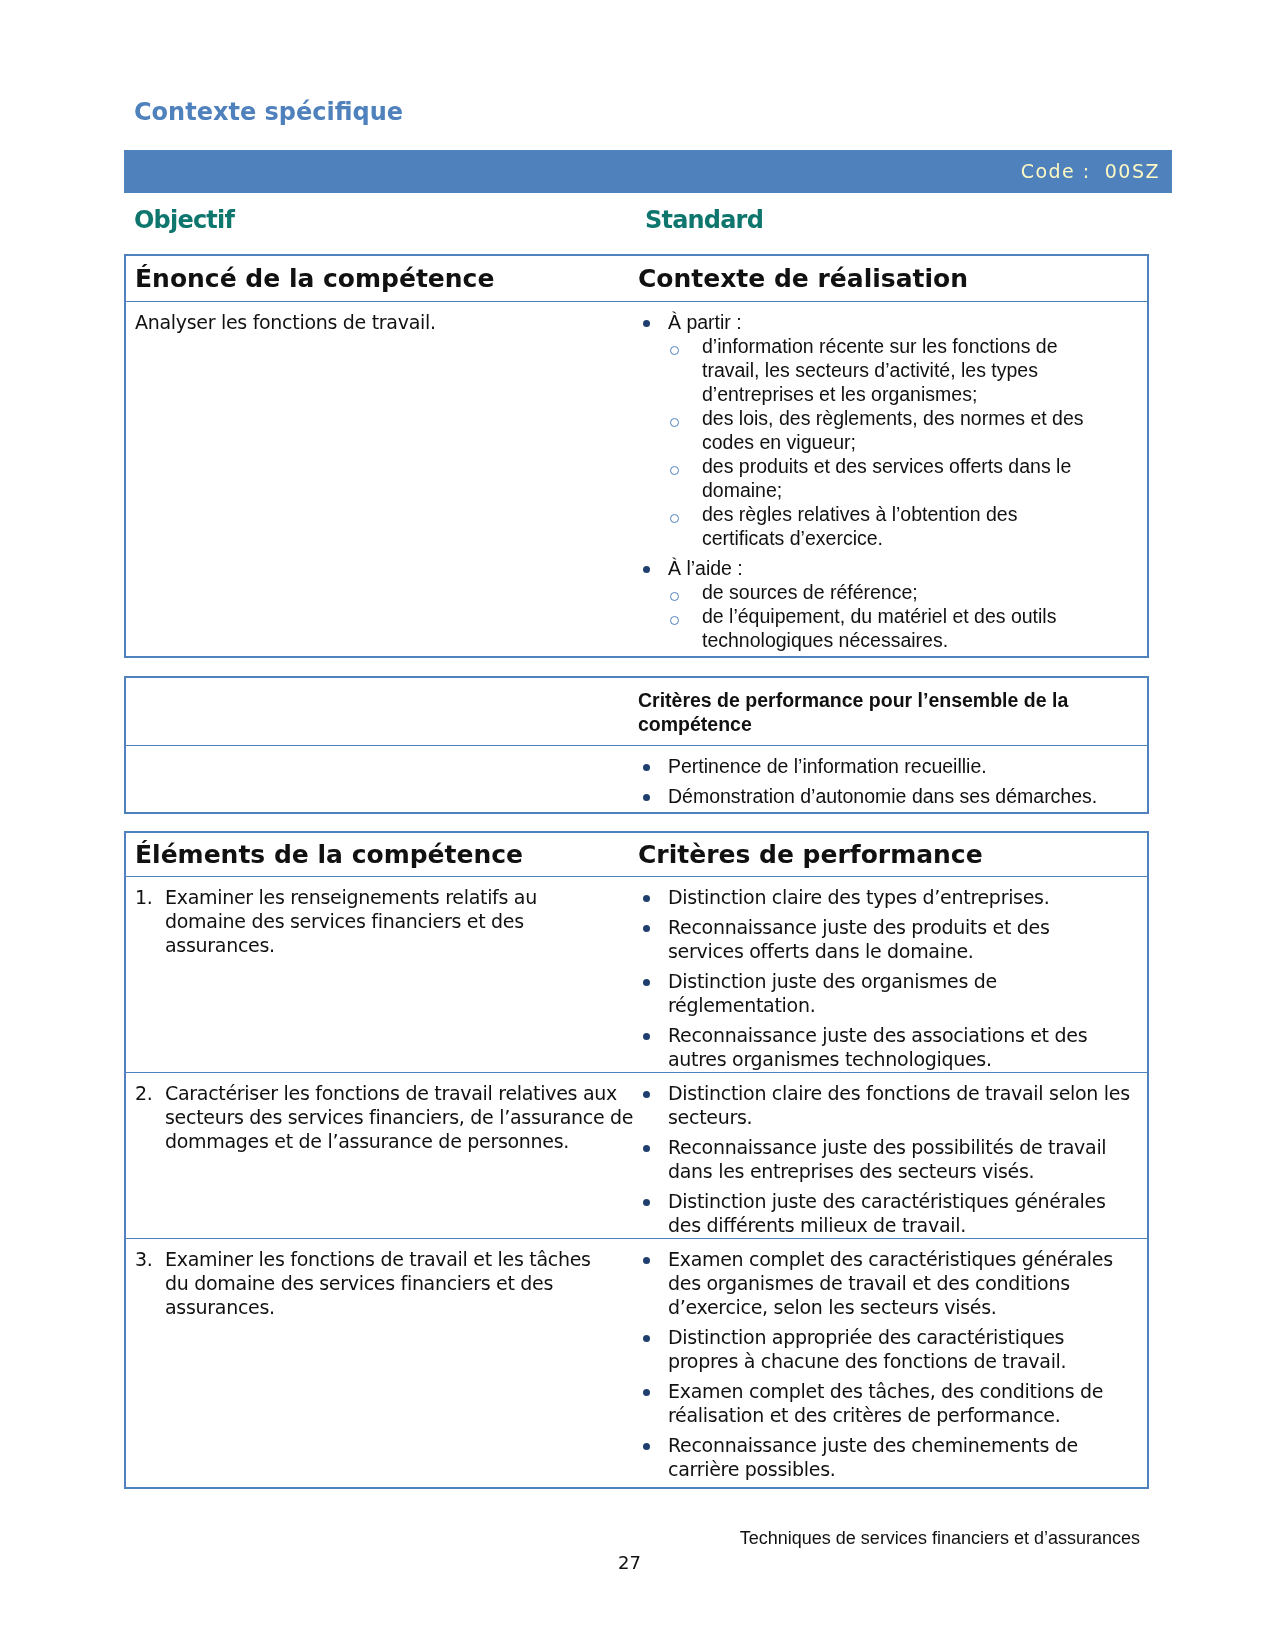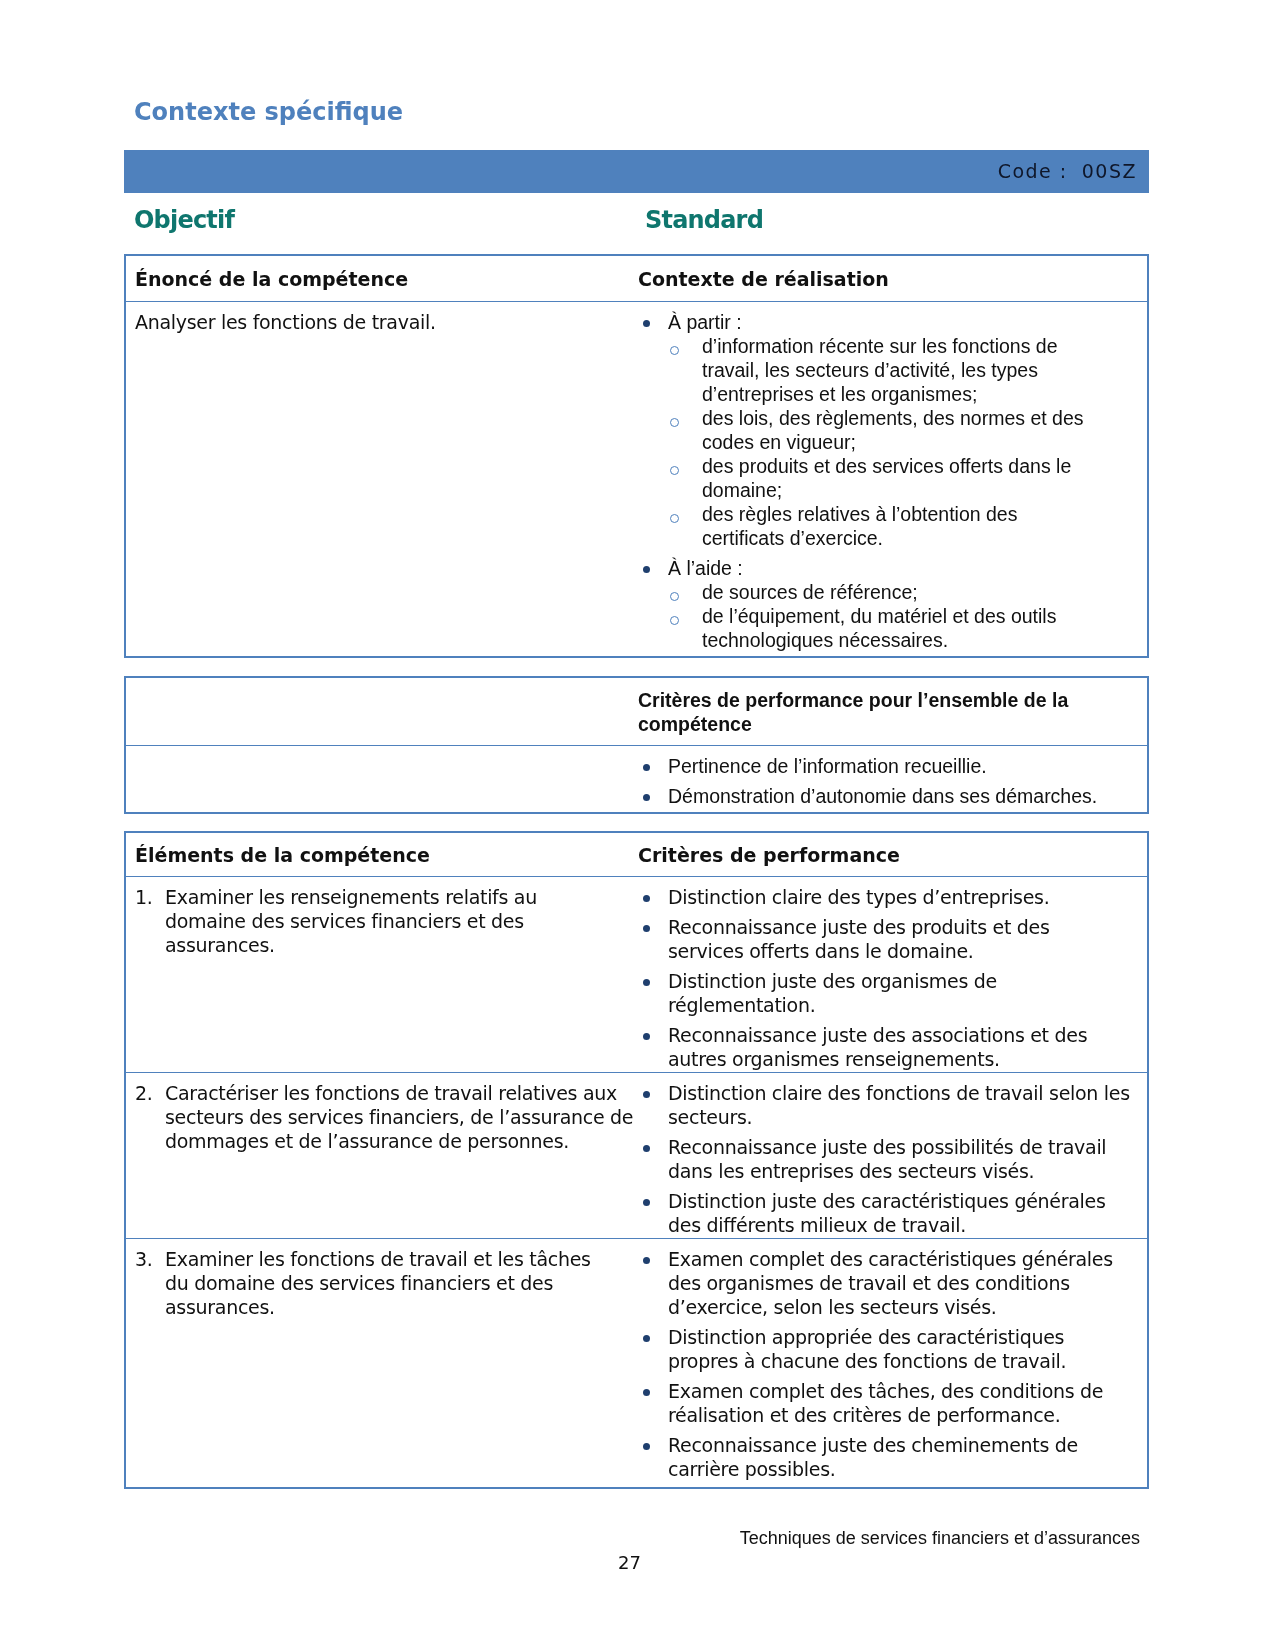--- a/index.html
+++ b/index.html
@@ -1,31 +1,31 @@
 <!DOCTYPE html>
 <html><head>
 <meta charset="utf-8">
 <style>
   html, body { margin: 0; padding: 0; background: #ffffff; }
   body { width: 1275px; height: 1650px; position: relative; overflow: hidden;
          font-family: "DejaVu Sans", sans-serif; color: #111; }
   .page-title { position: absolute; left: 134px; top: 98px; font-size: 24px; font-weight: bold;
                 color: #4f81bd; font-family: "DejaVu Sans", sans-serif; }
   .code-bar { position: absolute; left: 124px; top: 150px; width: 1025px; height: 43px;
-              background: #4f81bd; color: #0f172a; }
+              background: #4f81bd; color: #fef9c3; padding-left: 23px; }
   .code-bar .code { position: absolute; right: 12px; top: 10px; font-size: 19px; letter-spacing: 1.5px; }
   .code-bar .code span { margin-left: 14px; }
   .col-head { position: absolute; top: 206px; font-size: 24px; font-weight: bold; color: #0f766e;
               letter-spacing: -0.8px; }
   .box { position: absolute; left: 124px; width: 1021px; border: 2.5px solid #4f81bd; background: #fff; }
   .row { display: flex; border-top: 1px solid #4f81bd; }
   .row:first-child { border-top: none; }
   .cell-l { width: 512px; padding: 0 0 0 9px; box-sizing: border-box; }
   .cell-r { flex: 1; padding: 0 0 0 0; box-sizing: border-box; }
-  .hdr { font-weight: bold; font-size: 19px; }
+  .hdr { font-weight: bold; font-size: 25px; }
   .txt { font-size: 19px; line-height: 24px; letter-spacing: -0.3px; }
   .arial { font-family: "Liberation Sans", sans-serif; font-size: 19.5px; line-height: 24px; }
   ul.b { list-style: none; margin: 0; padding: 0; }
   ul.b > li { position: relative; padding-left: 30px; margin-bottom: 6px; }
   ul.b > li::before { content: ""; position: absolute; left: 5px; top: 10px; width: 7px; height: 7px;
                       border-radius: 50%; background: #1f3f6e; }
   ul.c { list-style: none; margin: 0; padding: 0; }
   ul.c > li { position: relative; padding-left: 34px; }
   ul.c > li::before { content: ""; position: absolute; left: 2px; top: 12px; width: 7px; height: 7px;
                       border-radius: 50%; border: 1.2px solid #4f81bd; }
@@ -105,21 +105,21 @@
     <div class="cell-l txt" style="padding-right:70px;">
       <ol class="n">
           <li><span class="num">1.</span><span>Examiner les renseignements relatifs au domaine des services financiers et des assurances.</span></li>
         </ol>
     </div>
     <div class="cell-r txt" style="padding-right:30px;">
       <ul class="b">
         <li>Distinction claire des types d’entreprises.</li>
         <li style="padding-right:40px">Reconnaissance juste des produits et des services offerts dans le domaine.</li>
         <li style="padding-right:80px">Distinction juste des organismes de réglementation.</li>
-        <li>Reconnaissance juste des associations et des autres organismes renseignements.</li>
+        <li>Reconnaissance juste des associations et des autres organismes technologiques.</li>
       </ul>
     </div>
   </div>
 
   <div class="row" style="height:166px; padding-top:8px; box-sizing:border-box;">
     <div class="cell-l txt" style="padding-right:4px;">
       <ol class="n">
           <li><span class="num">2.</span><span>Caractériser les fonctions de travail relatives aux secteurs des services financiers, de l’assurance de dommages et de l’assurance de personnes.</span></li>
         </ol>
     </div>

